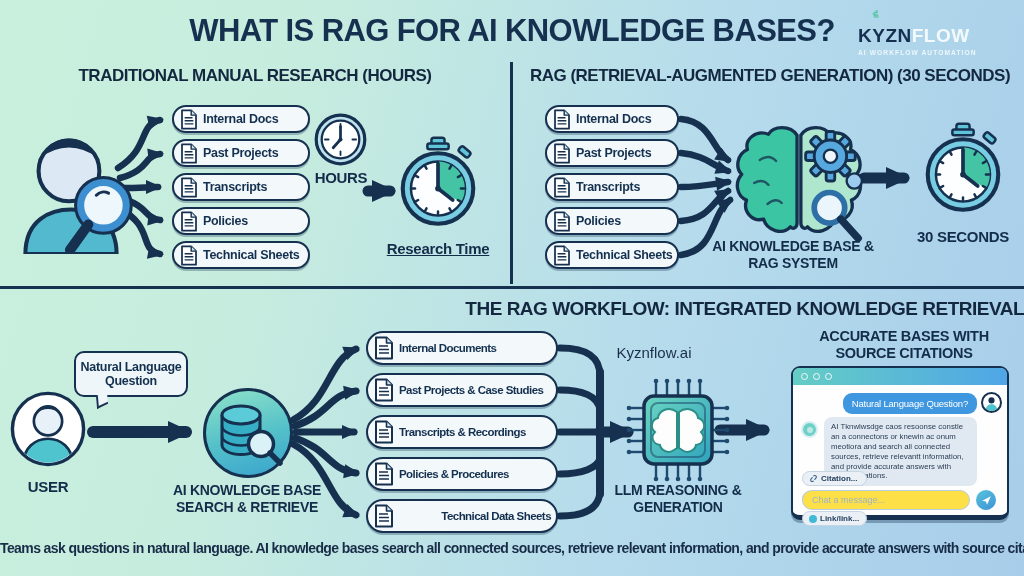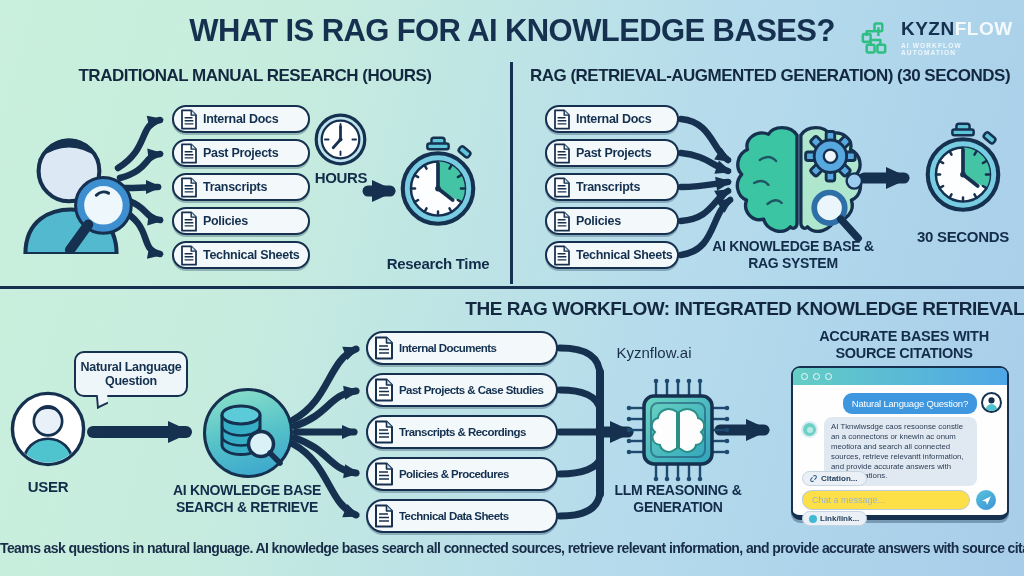--- a/index.html
+++ b/index.html
@@ -6,21 +6,21 @@
   html,body { width:1024px; height:576px; }
   body { font-family:"Liberation Sans", sans-serif; }
   #canvas { position:relative; width:1024px; height:576px; overflow:hidden;
             background:linear-gradient(105deg,#c9f0dc 0%,#c6ecdf 28%,#b6dcec 62%,#a7cdea 100%); }
   .abs { position:absolute; }
   .lbl { position:absolute; font-weight:800; color:#132c49; text-align:center; line-height:1.18; letter-spacing:-0.3px; }
 
   
   .main-title { top:13px; left:0; width:1024px; text-align:center; font-size:31px; font-weight:800;
                 color:#16304f; letter-spacing:-0.6px; }
-  .logo { top:10px; right:8px; width:158px; height:46px; display:flex; align-items:flex-end; gap:8px; }
+  .logo { top:10px; right:8px; width:158px; height:46px; display:flex; align-items:flex-start; gap:8px;flex-direction:column; }
   .logo-text { display:flex; flex-direction:column; }
   .logo-brand { font-size:19px; font-weight:800; letter-spacing:0.5px; line-height:1; }
   .brand-bold { color:#16304f; }
   .brand-light { color:#f4fafc; font-weight:600; }
   .logo-tag { font-size:6.6px; font-weight:700; color:#eef7fb; letter-spacing:1.1px; margin-top:4px; }
 
   
   .vdiv { left:510px; top:62px; width:2.5px; height:222px; background:#16304f; }
   .hdiv { left:0; top:286px; width:1024px; height:3px; background:#16304f; }
 
@@ -265,21 +265,21 @@
     <span class="pill-t">Technical Sheets</span>
   </div>
 
   <svg class="abs" style="left:313px; top:112px;" width="55" height="55">
       <use href="#wallclock"></use>
     </svg>
   <div class="lbl" style="left:305px; top:169px; width:72px; font-size:15px;">HOURS</div>
   <svg class="abs" style="left:397px; top:136px;" width="82" height="92" viewBox="0 0 100 112">
       <use href="#stopwatch"></use>
     </svg>
-  <div class="lbl" style="left:378px; top:255px; width:120px; font-size:15px;">Research Time</div>
+  <div class="lbl" style="left:378px; top:240px; width:120px; font-size:15px;text-decoration:underline;">Research Time</div>
 
   <div class="panel-title" style="left:520px; top:66px; width:500px;">RAG (RETRIEVAL-AUGMENTED GENERATION) (30 SECONDS)</div>
 
   <div class="pill pill-r" style="left:545px; top:105px;">
     <svg class="doc-ic" width="18" height="21">
         <use href="#doc"></use>
       </svg>
     <span class="pill-t">Internal Docs</span>
   </div>
   <div class="pill pill-r" style="left:545px; top:139px;">
@@ -390,21 +390,21 @@
         <use href="#doc"></use>
       </svg>
     <span class="pill-t">Transcripts &amp; Recordings</span>
   </div>
   <div class="pill pill-b" style="left:366px; top:457px;">
     <svg class="doc-ic" width="20" height="24">
         <use href="#doc"></use>
       </svg>
     <span class="pill-t">Policies &amp; Procedures</span>
   </div>
-  <div class="pill pill-b" style="left:366px; top:499px;">
+  <div class="pill pill-b" style="left:366px; top:499px;justify-content:space-between;">
     <svg class="doc-ic" width="20" height="24">
         <use href="#doc"></use>
       </svg>
     <span class="pill-t">Technical Data Sheets</span>
   </div>
 
   <div class="abs watermark">Kyznflow.ai</div>
 
   <svg class="abs" style="left:622px; top:374px;" width="112" height="112" viewBox="0 0 112 112">
     <defs>

